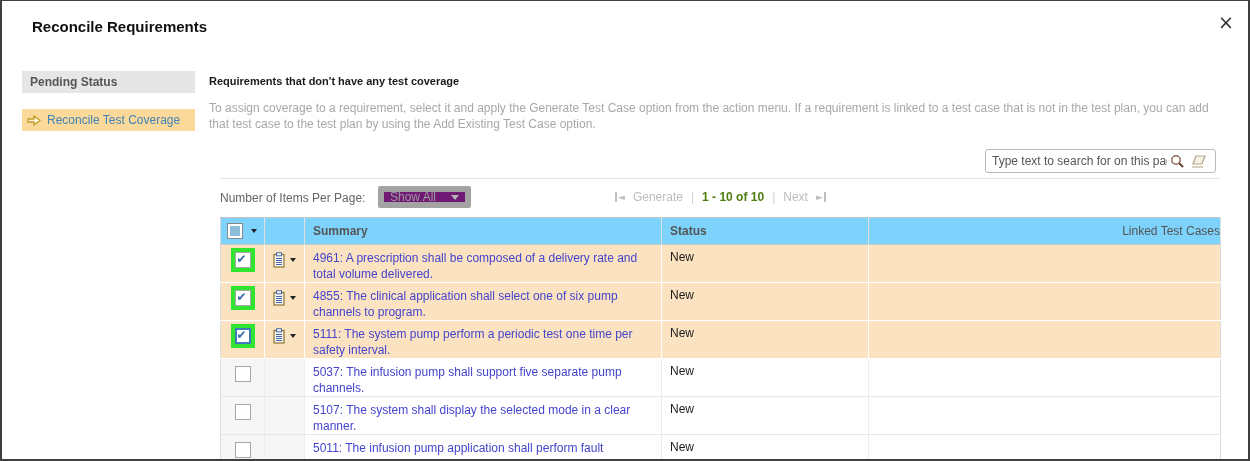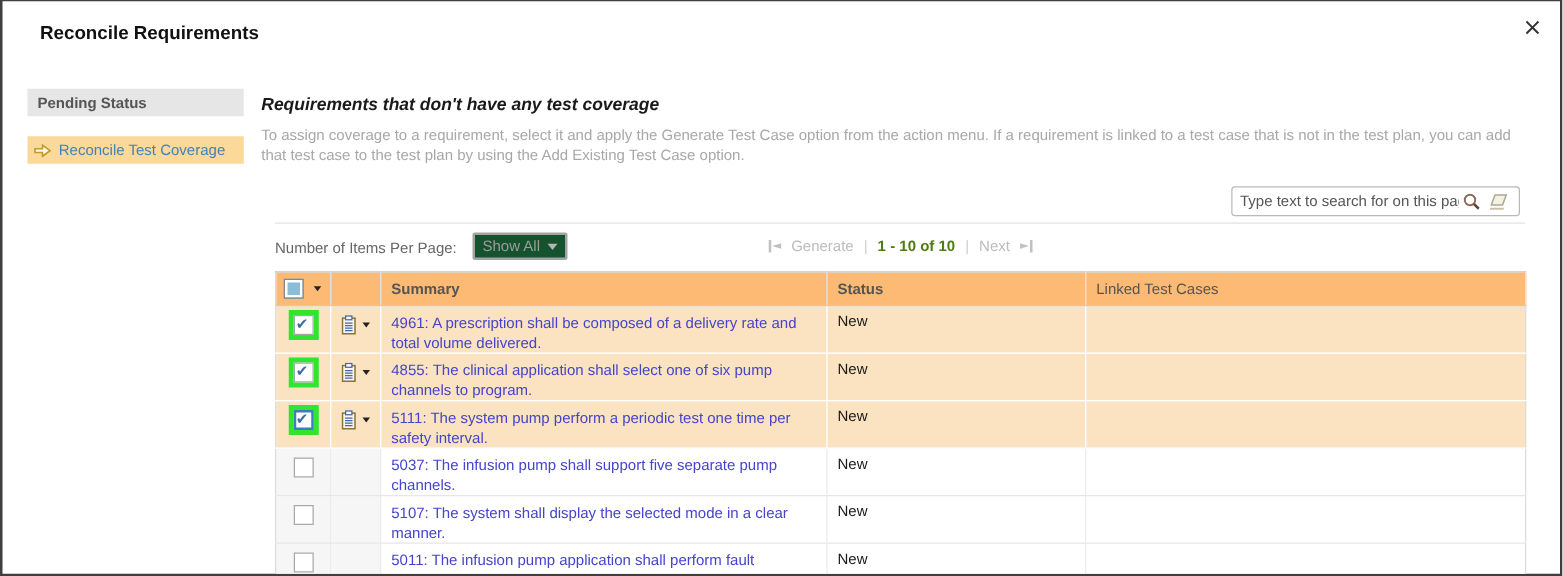--- a/index.html
+++ b/index.html
@@ -13,50 +13,50 @@
   .dialog-title { position:absolute; left:30px; top:17px; font-size:15px; font-weight:bold; color:#111; }
   .close-btn { position:absolute; right:14px; top:12px; font-size:19px; color:#333; cursor:pointer; line-height:1; font-family:"DejaVu Sans", sans-serif; }
 
   
   .sidebar { position:absolute; left:20px; top:70px; width:173px; font-size:12px; }
   .sidebar-header { background:#e6e6e6; color:#555; font-weight:bold; height:22px; line-height:22px; padding-left:8px; }
   .sidebar-item { margin-top:16px; background:#fbd99b; height:22px; display:flex; align-items:center; gap:6px; padding-left:5px; cursor:pointer; color:#4183b4; }
   .arrow-icon { display:inline-block; width:14px; height:11px; flex:0 0 14px; }
 
   
-  .main-heading { position:absolute; left:207px; top:74px; font-size:14px; font-weight:bold; color:#1a1a1a;font-style:italic; }
+  .main-heading { position:absolute; left:207px; top:74px; font-size:11px; font-weight:bold; color:#1a1a1a; }
   .main-desc { position:absolute; left:207px; top:99px; width:1010px; font-size:12px; line-height:16px; color:#a8a8a8; }
 
   .toolbar-line { position:absolute; left:218px; top:177px; width:1000px; height:1px; background:#e3e3e3; }
 
   
   .search-box { position:absolute; left:983px; top:148px; width:231px; height:24px; border:1px solid #b9b9b9; border-radius:3px; background:#fff; display:flex; align-items:center; padding:0 4px 0 6px; }
   .search-box input { flex:1; border:none; outline:none; font-size:12px; color:#333; font-family:"Liberation Sans", sans-serif; background:transparent; min-width:0; }
   .search-box input::placeholder { color:#555; opacity:1; }
   .search-icon-btn { display:flex; align-items:center; padding:0 3px; cursor:pointer; }
 
   
   .ipp-label { position:absolute; left:218px; top:190px; font-size:12px; color:#666; }
-  .ipp-select { position:absolute; left:376px; top:185px; width:76px; height:22px; background:#14532d; border:2px solid #a3a3a3; border-radius:2px; display:flex; align-items:center; justify-content:space-between; padding:0 6px; font-size:12px; color:#9c9c9c; }
+  .ipp-select { position:absolute; left:376px; top:185px; width:93px; height:22px; background:#701a75; border:6px solid #a3a3a3; border-radius:2px; display:flex; align-items:center; justify-content:space-between; padding:0 6px; font-size:12px; color:#9c9c9c; }
   .chev-down { width:0; height:0; border-left:4px solid transparent; border-right:4px solid transparent; border-top:5px solid #b4b4b4; }
 
   .pagination { position:absolute; left:613px; top:189px; display:flex; align-items:center; gap:8px; font-size:12px; color:#bcbcbc; }
   .pg-icon { font-size:9px; color:#c0c0c0; font-family:"DejaVu Sans", sans-serif; }
   .pg-first { border-left:2px solid #c0c0c0; padding-left:1px; }
   .pg-last { border-right:2px solid #c0c0c0; padding-right:1px; }
   .pg-sep { color:#cfcfcf; }
   .pg-range { color:#4d7c0f; font-weight:bold; }
   .pg-disabled { color:#bcbcbc; cursor:default; }
 
   
   table.req-table { position:absolute; left:218px; top:216px; width:1000px; border-collapse:collapse; table-layout:fixed; font-size:12px; }
   .req-table col.c1 { width:44px; } .req-table col.c2 { width:40px; }
   .req-table col.c3 { width:357px; } .req-table col.c4 { width:207px; } .req-table col.c5 { width:352px; }
-  .req-table thead th { background:#fdba74; height:27px; text-align:left; color:#555; font-weight:bold; border-top:1px solid #c4c4c4; border-bottom:1px solid #cccccc; border-right:1px solid #e0e0e0; padding-left:8px; vertical-align:middle; }
-  .req-table thead th.th-linked { font-weight:normal; }
+  .req-table thead th { background:#7dd3fc; height:27px; text-align:left; color:#555; font-weight:bold; border-top:1px solid #c4c4c4; border-bottom:1px solid #cccccc; border-right:1px solid #e0e0e0; padding-left:8px; vertical-align:middle; }
+  .req-table thead th.th-linked { font-weight:normal;text-align:right; }
   .req-table thead th:last-child { border-right:1px solid #e0e0e0; }
   .req-table thead th.th-check { padding-left:6px; }
   .req-table td { height:36px; vertical-align:top; border-bottom:1px solid #e6e6e6; border-right:1px solid #ececec; background:#fff; }
   .req-table td:first-child, .req-table th:first-child { border-left:1px solid #dcdcdc; }
   .req-table td:last-child, .req-table th:last-child { border-right:1px solid #dcdcdc; }
   .req-table td.check-cell, .req-table td.menu-cell { background:#f6f6f6; text-align:center; padding-top:7px; }
   tr.selected td { background:#fbe3c2 !important; border-bottom:1px solid #fff; border-right:1px solid #fff; }
   tr.selected td:last-child { border-right:1px solid #dcdcdc; }
   td.summary-cell { padding:5px 10px 0 8px; line-height:16px; }
   td.status-cell { padding:5px 0 0 8px; color:#1a1a1a; }

